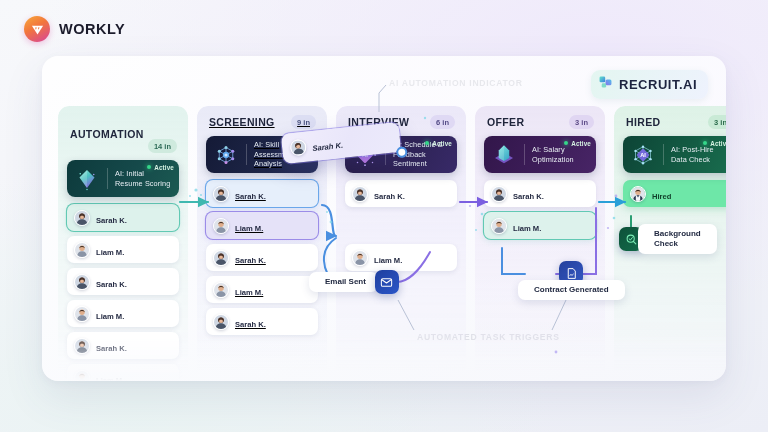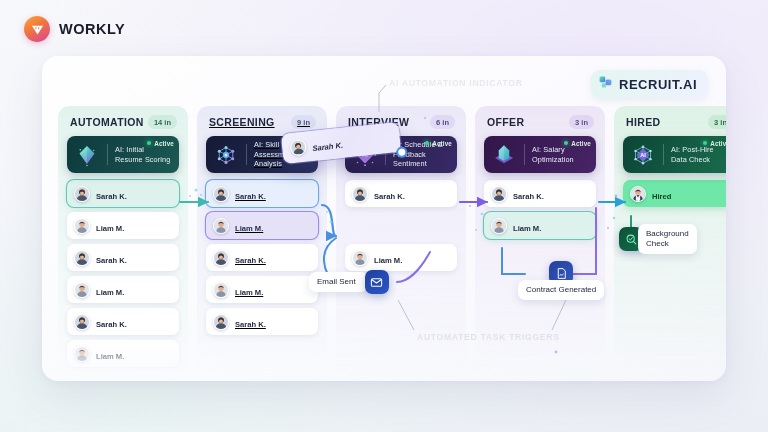--- a/index.html
+++ b/index.html
@@ -58,21 +58,21 @@
   .col.c2{left:278px; background:linear-gradient(180deg,#ebe8f8 0%, rgba(238,235,251,.35) 70%, rgba(245,243,253,0) 100%);}
   .col.c3{left:417px; background:linear-gradient(180deg,#ece6f6 0%, rgba(239,233,250,.35) 70%, rgba(246,242,253,0) 100%);}
   .col.c4{left:556px; background:linear-gradient(180deg,#def2e7 0%, rgba(225,243,234,.35) 70%, rgba(238,249,243,0) 100%);}
 
   .col-head{ display:flex; align-items:center; justify-content:space-between; padding:9px 4px 0 5px; }
   .col-name{ font-size:10.5px; font-weight:700; letter-spacing:.35px; color:#20263c; }
   .col-count{
     font-size:7.5px; font-weight:600; color:#4c5472;
     padding:2.5px 6px; border-radius:8px; background:rgba(255,255,255,.72);
   }
-  .col.c0 .col-count{background:#cfeade;color:#2d6b57;}
+  .col.c0 .col-count{background:#cfeade;color:#2d6b57;margin-top:24px;}
   .col.c1 .col-count{background:#dcdef3;color:#474f7d;}
   .col.c2 .col-count{background:#dfd9f4;color:#524a85;}
   .col.c3 .col-count{background:#e0d6f2;color:#5b4a86;}
   .col.c4 .col-count{background:#c9ead6;color:#2a6b4b;}
 
   
   .ai-banner{
     position:relative; margin:7px 2px 0 2px; height:37px; border-radius:8px;
     display:flex; align-items:center; gap:7px; padding:0 7px;
     box-shadow:0 3px 9px rgba(25,35,70,.22);
@@ -141,22 +141,22 @@
   
   .trigger{ position:absolute; z-index:45; display:flex; align-items:center; }
   .trigger .ico{
     width:24px;height:24px;border-radius:7px; display:flex;align-items:center;justify-content:center;
     box-shadow:0 3px 8px rgba(30,50,120,.30); flex:0 0 24px;
   }
   .trigger .ico.blue{background:linear-gradient(140deg,#1f3f9e,#2b56c8);}
   .trigger .ico.indigo{background:linear-gradient(140deg,#24409c,#3559c4);}
   .trigger .ico.greenD{background:linear-gradient(140deg,#0d513a,#126b49);}
   .trigger .pill{
-    background:#fff; border-radius:7px; padding:5px 8px;
-    font-size:8px; font-weight:400; color:#222a42; line-height:1.25;
+    background:#fff; border-radius:7px; padding:5px 16px;
+    font-size:8px; font-weight:700; color:#222a42; line-height:1.25;
     box-shadow:0 3px 9px rgba(60,70,120,.14);
   }
   #trigger-email{ left:309px; top:270px; flex-direction:row-reverse; }
   #trigger-email .pill{ margin-right:-3px; padding-right:12px; }
   #trigger-contract{ left:518px; top:261px; flex-direction:column; align-items:center; gap:0; }
   #trigger-contract .pill{ margin-top:-5px; }
   #trigger-bg{ left:619px; top:224px; gap:0; }
   #trigger-bg .pill{ margin-left:-5px; }
 
   

